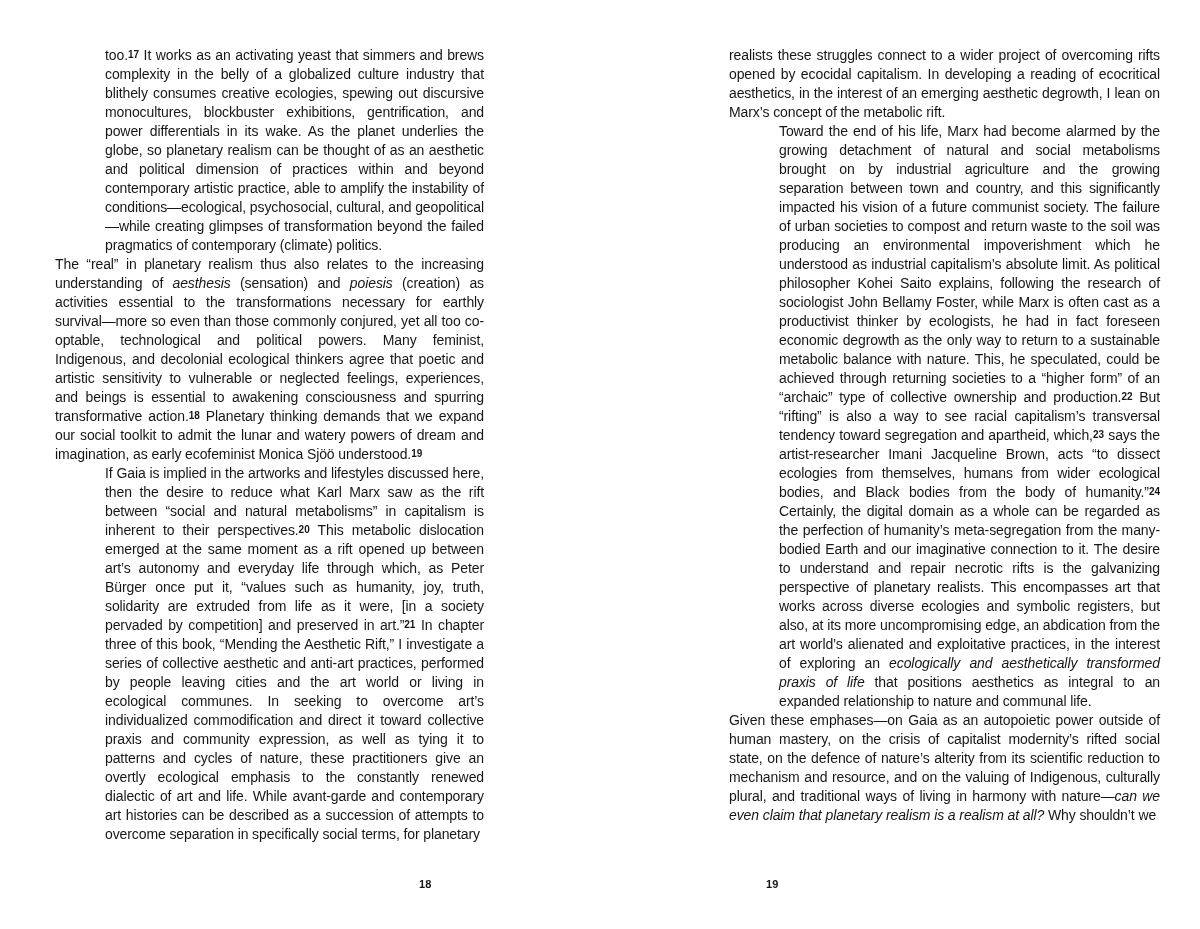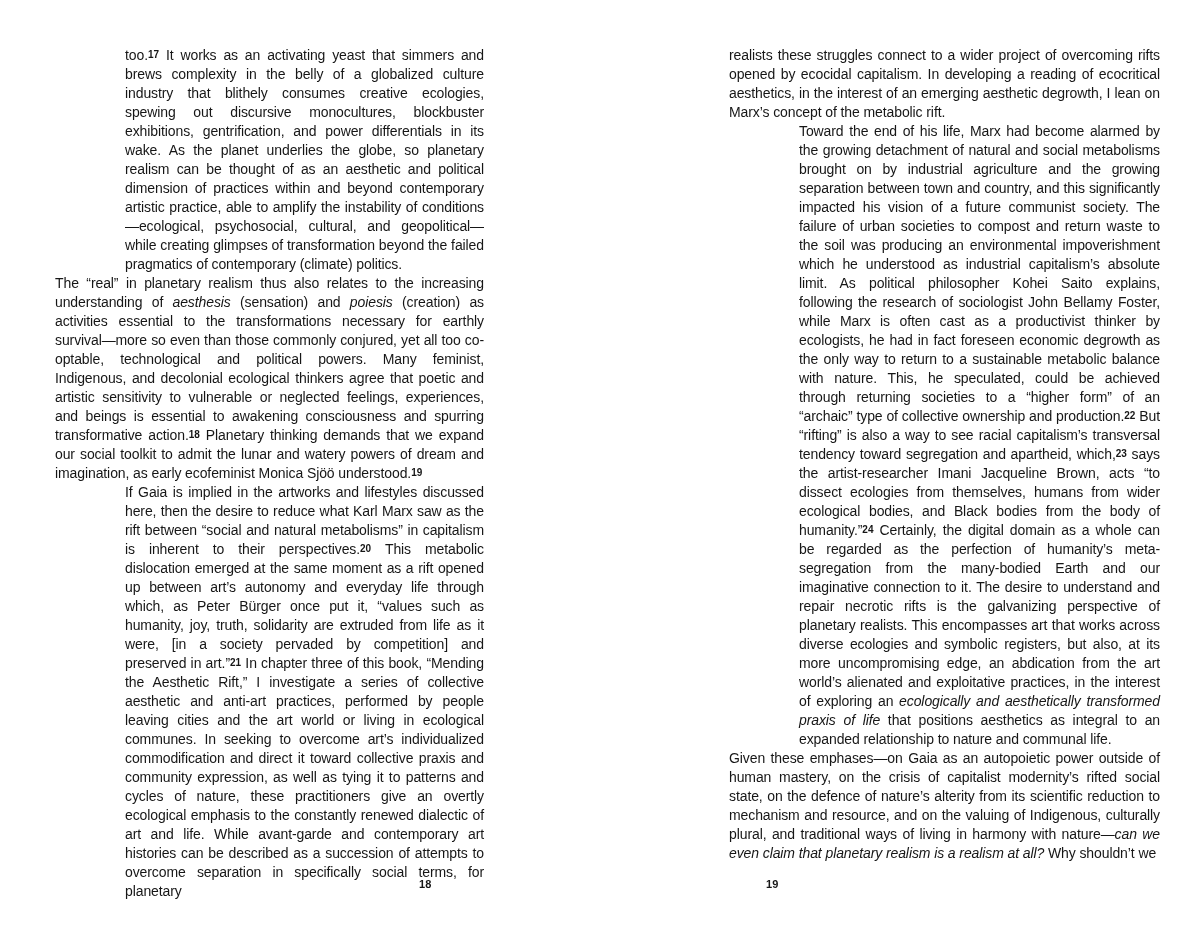--- a/index.html
+++ b/index.html
@@ -31,21 +31,21 @@
     text-align: justify;
     -webkit-hyphens: auto;
     hyphens: auto;
   }
   .page-left  .column { left: 55px;  width: 429px; }
   .page-right .column { left: 129px; width: 431px; } 
   p.para, p.quote {
     margin: 0;
     padding: 0;
   }
-  p.quote { margin-left: 70px; }
+  p.quote { margin-left: 50px; }
   em { font-style: italic; }
   sup.fn {
     font-weight: 700;
     font-size: 10px;
     line-height: 0;
     letter-spacing: 0;
     vertical-align: 2px;
   }
   .pagenum {
     position: absolute;

